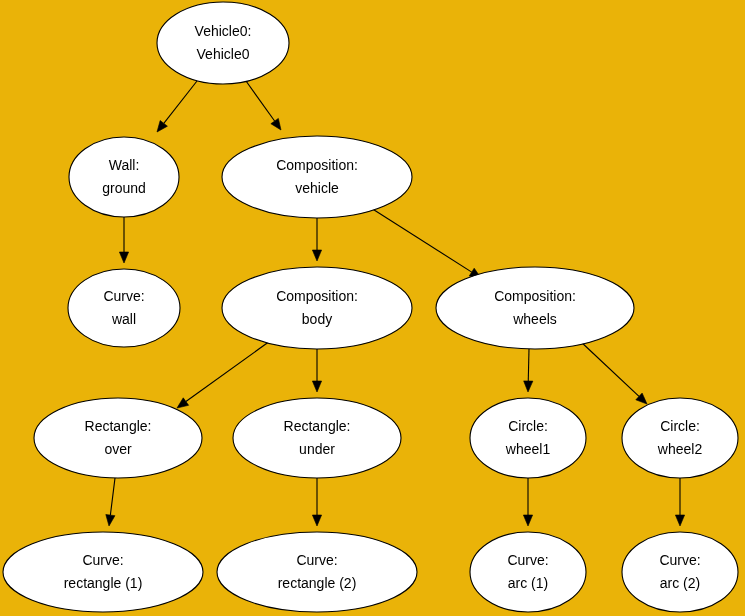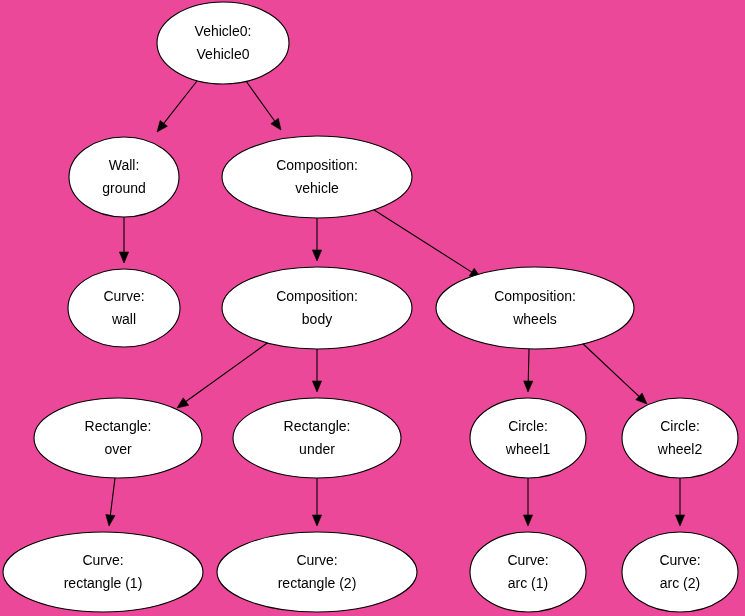--- a/index.html
+++ b/index.html
@@ -4,21 +4,21 @@
 <style>
   html, body {
     margin: 0;
     padding: 0;
     background: #ffffff;
   }
   #graph-canvas {
     position: relative;
     width: 745px;
     height: 616px;
-    background: #ec4899;
+    background: #eab308;
     font-family: "Liberation Sans", sans-serif;
   }
   svg.graph-svg {
     display: block;
     width: 745px;
     height: 616px;
   }
   .node-ellipse {
     fill: #ffffff;
     stroke: #000000;

